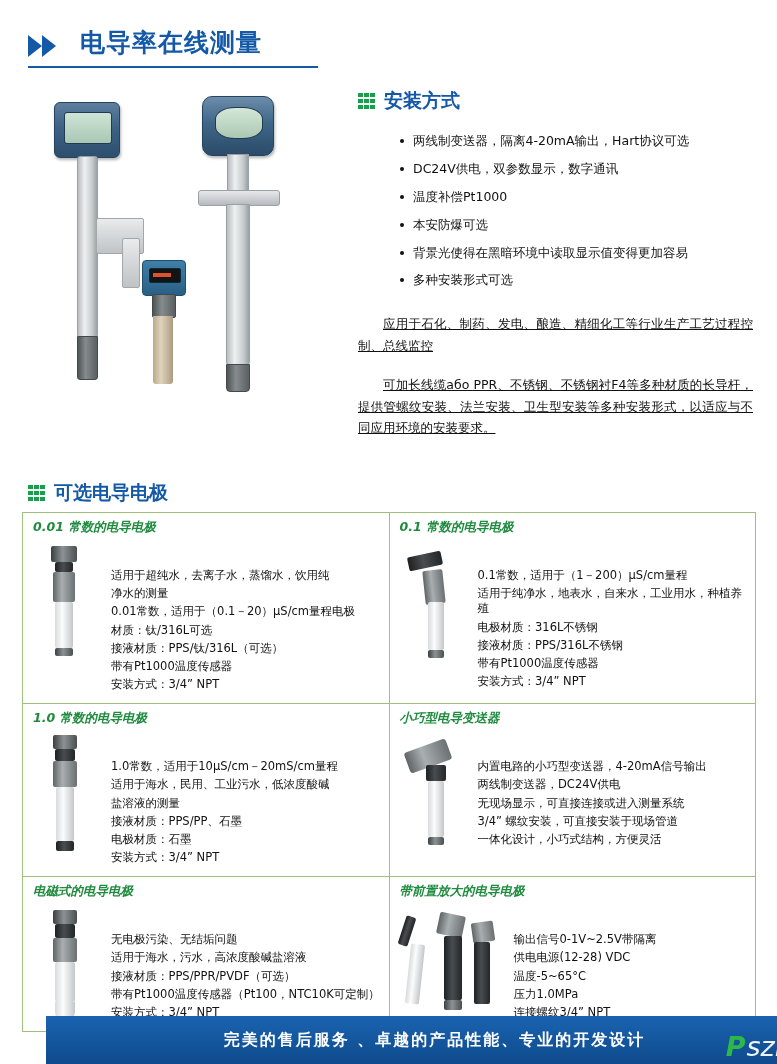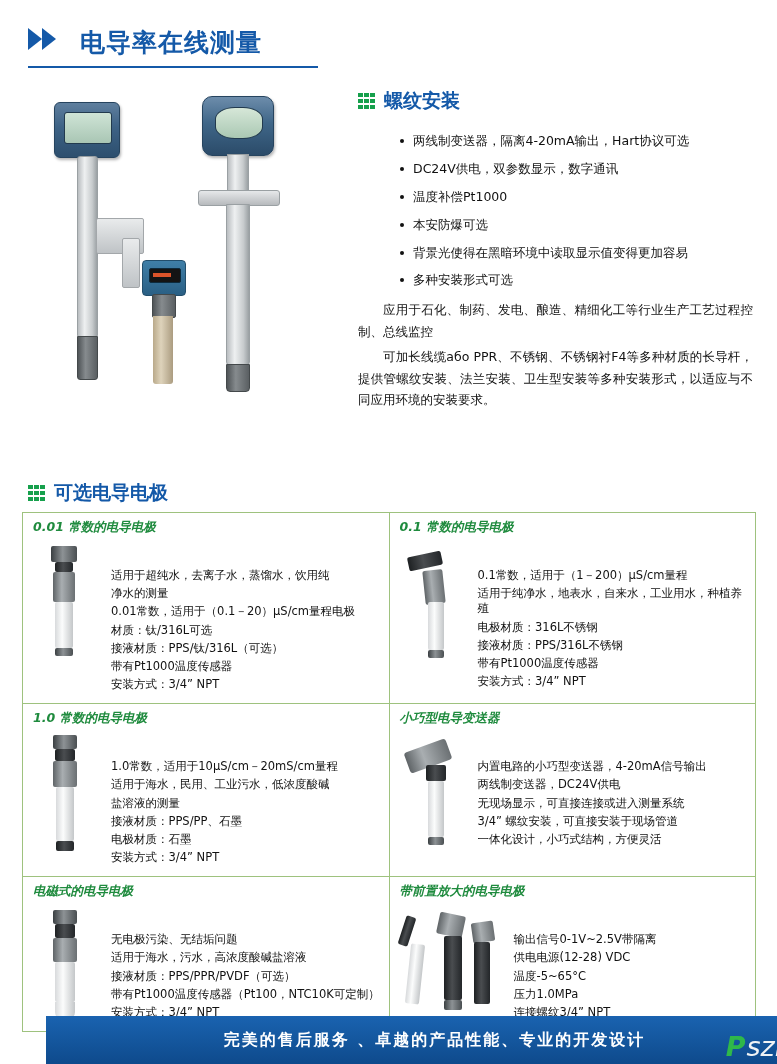--- a/index.html
+++ b/index.html
@@ -7,21 +7,21 @@
     width:777px;height:1064px;
     background:#ffffff;
     font-family:"DejaVu Sans","Liberation Sans",sans-serif;
     font-size:11px;
     color:#1a1a1a;
     position:relative;
     overflow:hidden;
   }
   
   .page-title-row{
-    position:absolute;left:28px;top:26px;display:flex;align-items:flex-start;gap:10px;
+    position:absolute;left:28px;top:26px;display:flex;align-items:flex-end;gap:10px;
   }
   .chev{display:flex;align-items:center;}
   .chev svg{display:block;}
   .page-title{
     font-size:25px;font-weight:bold;color:#1459a8;letter-spacing:1px;
     font-family:"DejaVu Sans","Liberation Sans",sans-serif;
   }
   .title-underline{
     position:absolute;left:28px;top:66px;width:290px;height:2px;background:#1459a8;
   }
@@ -97,21 +97,21 @@
     list-style:none;position:relative;padding-left:13px;margin:0 0 11px 0;
     font-size:12.5px;line-height:1.35;color:#111;
   }
   .feat-list li::before{
     content:"";position:absolute;left:0;top:6px;width:4px;height:4px;border-radius:50%;background:#111;
   }
   .feat-para{
     position:absolute;left:358px;top:295px;width:395px;font-size:12.5px;line-height:1.72;color:#111;
     text-indent:2em;text-align:justify;
   }
-  .feat-para p{margin:4px 0 2px 0;}
+  .feat-para p{margin:18px 0 2px 0;text-decoration:underline;}
 
   
   .sec-head{
     position:absolute;left:28px;top:480px;display:flex;align-items:center;gap:9px;
   }
   .sec-title{font-size:19px;font-weight:bold;color:#1459a8;}
 
   .table{
     position:absolute;left:22px;top:512px;width:733px;
     border-top:1px solid #9ec27e;border-left:1px solid #9ec27e;
@@ -200,21 +200,21 @@
     <i></i>
       <i></i>
       <i></i>
       <i></i>
       <i></i>
       <i></i>
       <i></i>
       <i></i>
       <i></i>
   </span>
-  <span class="feat-title">螺纹安装</span>
+  <span class="feat-title">安装方式</span>
 </div>
 
 <ul class="feat-list">
   <li>两线制变送器，隔离4-20mA输出，Hart协议可选</li>
   <li>DC24V供电，双参数显示，数字通讯</li>
   <li>温度补偿Pt1000</li>
   <li>本安防爆可选</li>
   <li>背景光使得在黑暗环境中读取显示值变得更加容易</li>
   <li>多种安装形式可选</li>
 </ul>

